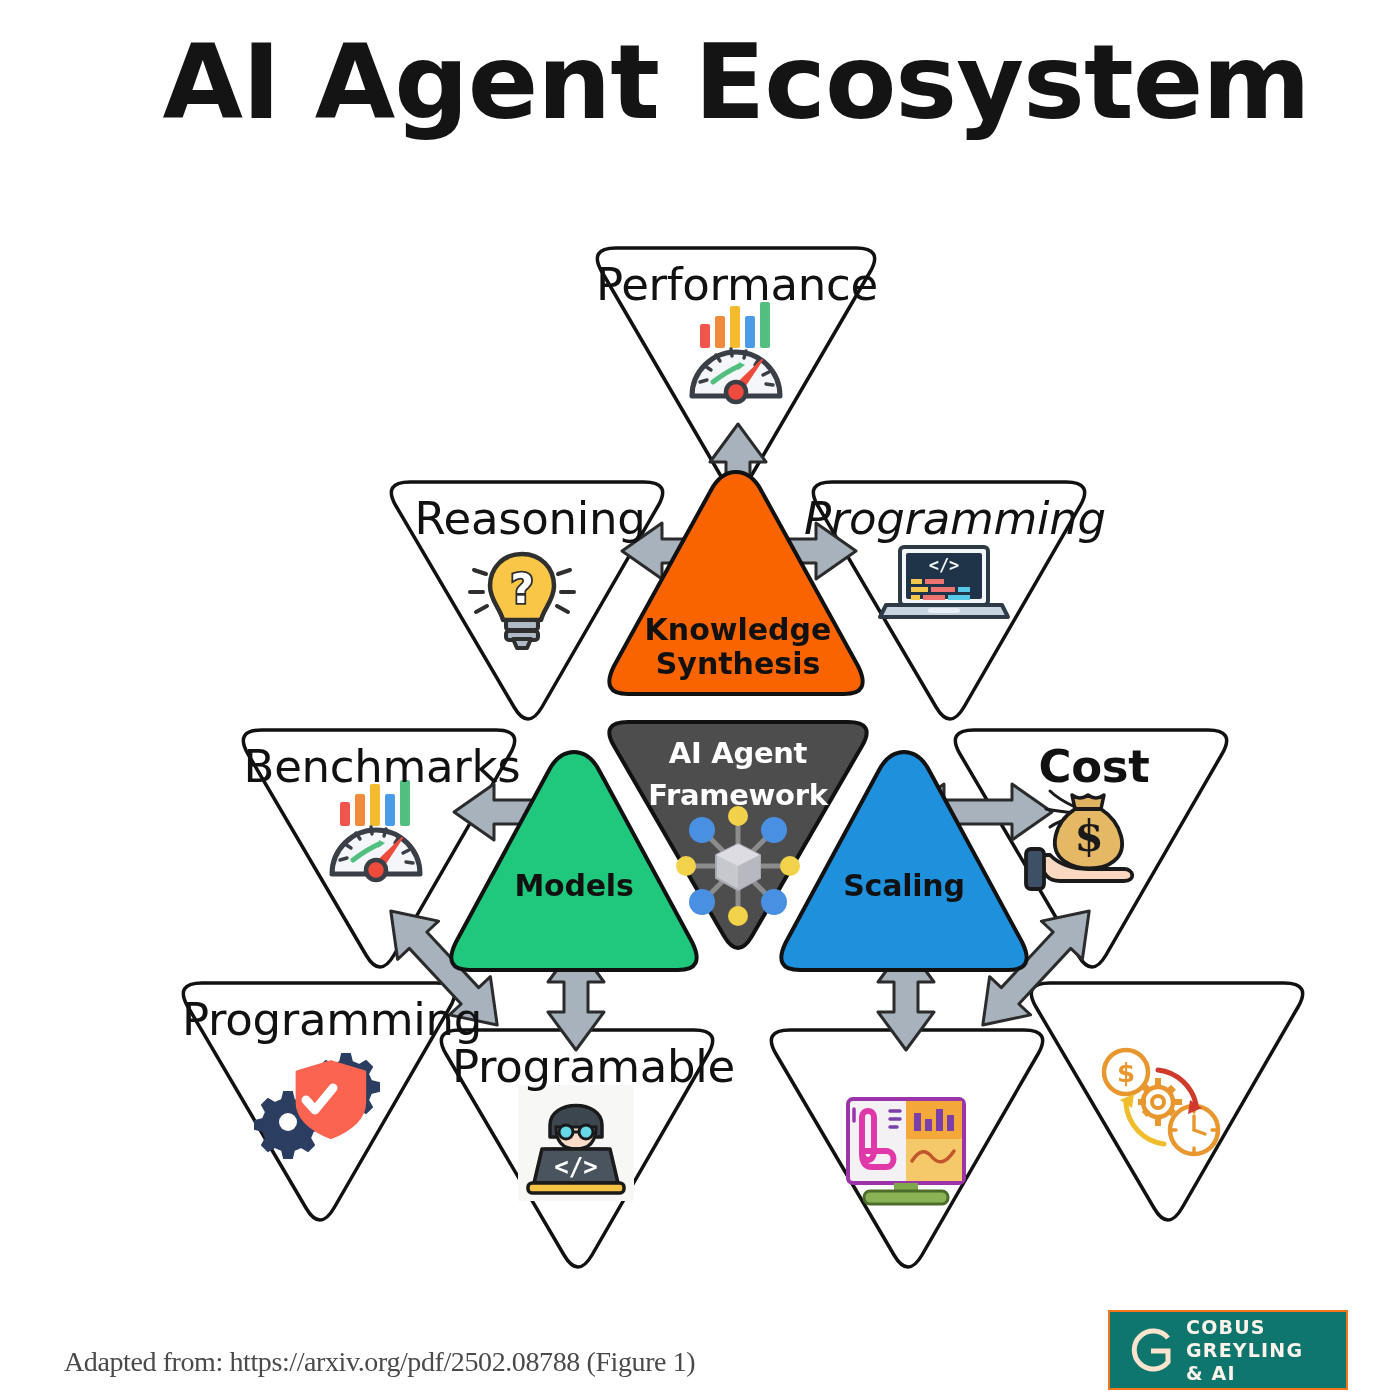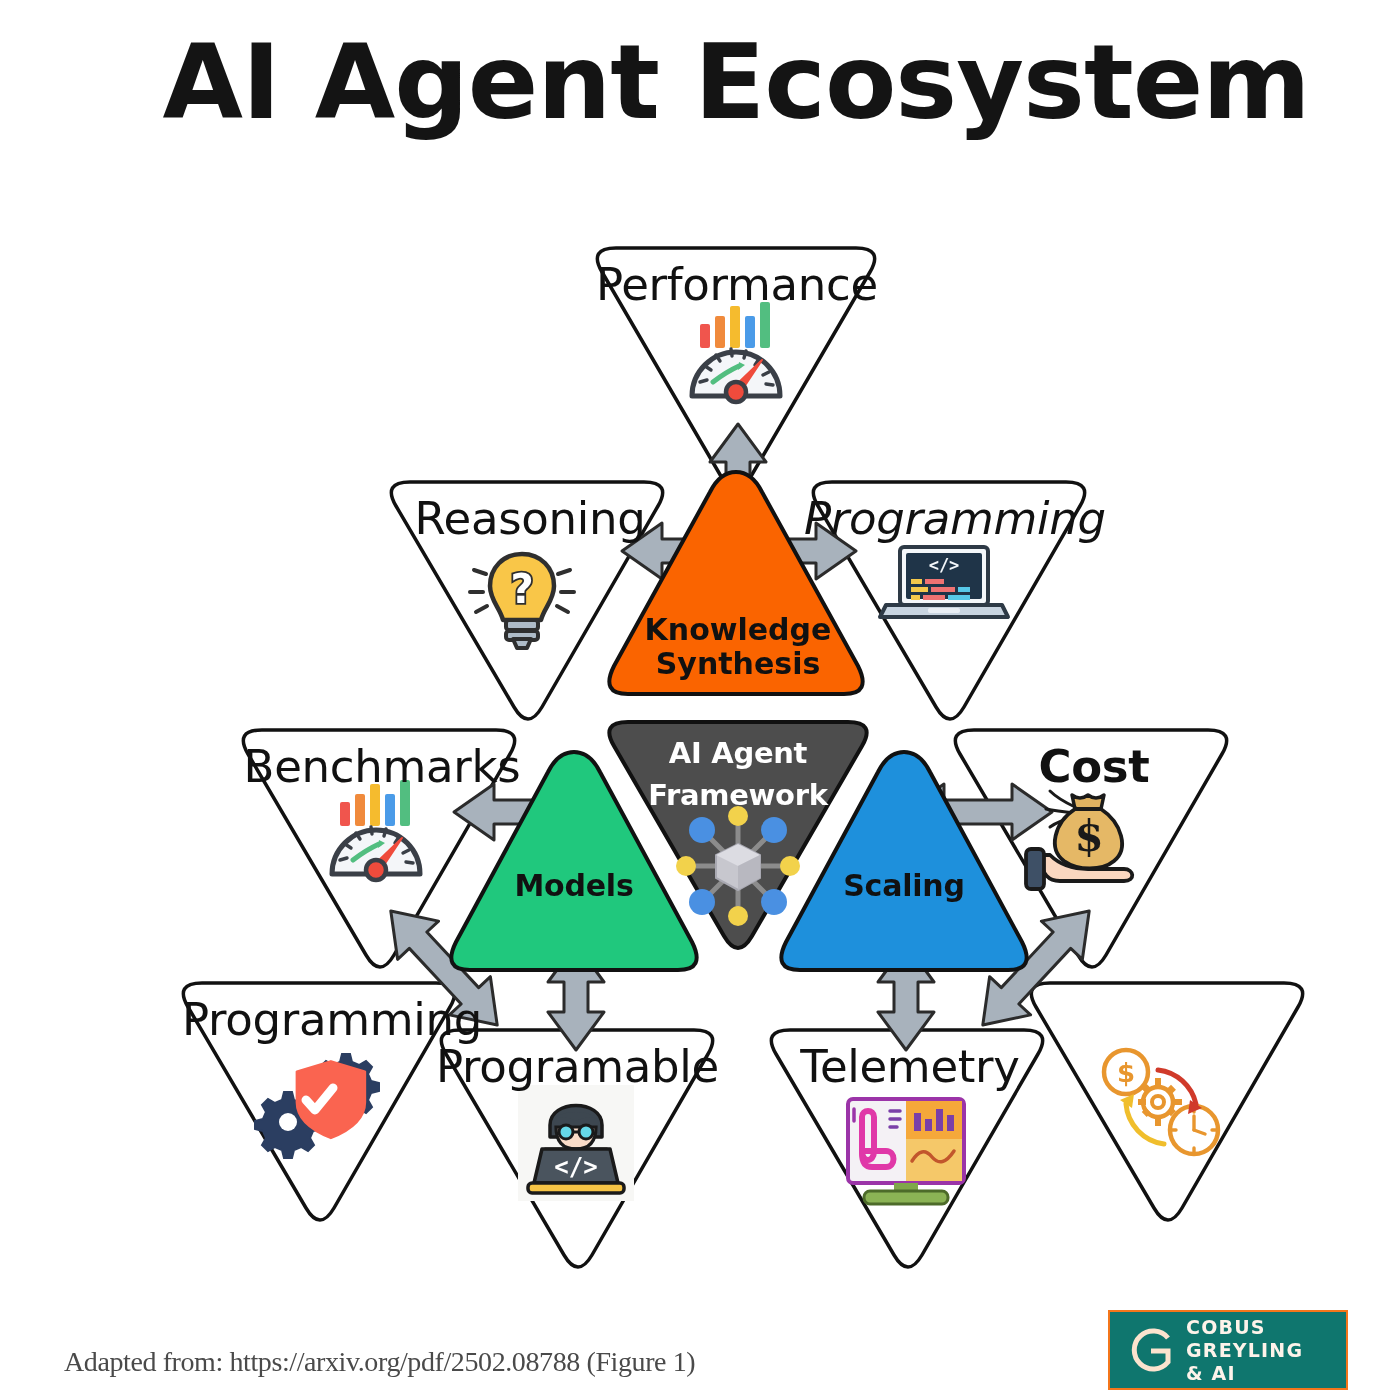--- a/index.html
+++ b/index.html
@@ -339,23 +339,22 @@
   <div class="nodelabel leaf-label" style="left:354px;top:492px;width:280px;">Reasoning</div>
 
   <div class="nodelabel leaf-label" style="left:768px;top:492px;width:280px;font-style:italic;">Programming</div>
 
   <div class="nodelabel leaf-label" style="left:206px;top:740px;width:280px;">Benchmarks</div>
 
   <div class="nodelabel leaf-label" style="left:918px;top:740px;width:280px;font-weight:bold;">Cost</div>
 
   <div class="nodelabel leaf-label" style="left:146px;top:993px;width:280px;">Programming</div>
 
-  <div class="nodelabel leaf-label" style="left:400px;top:1040px;width:280px;">Programable</div>
-
-  <div class="nodelabel leaf-label" style="left:734px;top:1040px;width:280px;">Telemetry</div>
+  <div class="nodelabel leaf-label" style="left:416px;top:1040px;width:280px;">Programable</div>
+
 
 
   <div class="nodelabel ks-label" style="left:592px;top:613px;width:220px;">
     <div>Knowledge</div>
     <div>Synthesis</div>
   </div>
 
   <div class="nodelabel core-label" style="left:428px;top:868px;width:220px;">Models</div>
 
   <div class="nodelabel core-label" style="left:758px;top:868px;width:220px;">Scaling</div>

